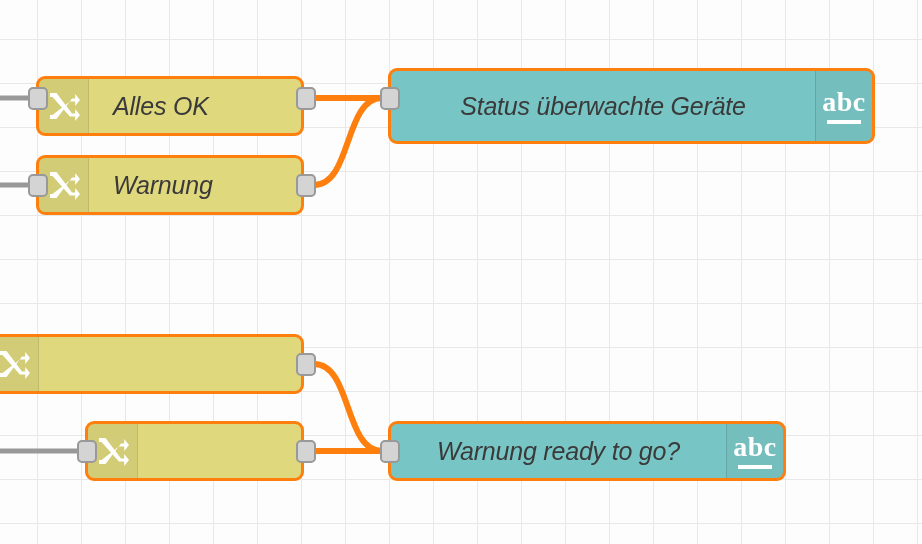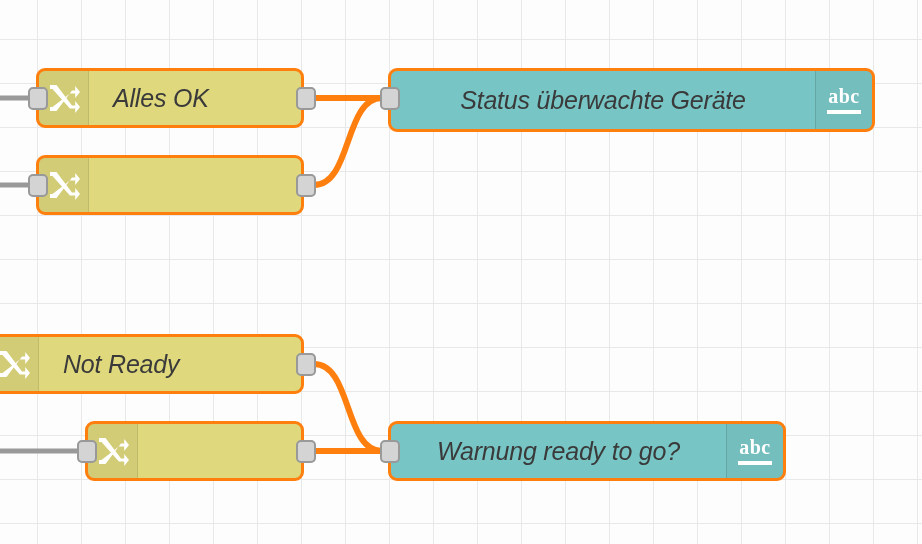--- a/index.html
+++ b/index.html
@@ -86,21 +86,21 @@
     border-left: 1px solid rgba(0, 0, 0, 0.13);
   }
   .abc-icon {
     display: flex;
     flex-direction: column;
     align-items: center;
     line-height: 1;
   }
   .abc-icon .abc-text {
     font-family: "Liberation Serif", serif;
-    font-size: 20px;
+    font-size: 28px;
     font-weight: 700;
     color: #ffffff;
     letter-spacing: 0.5px;
   }
   .abc-icon .abc-bar {
     margin-top: 4px;
     width: 34px;
     height: 4px;
     background: #ffffff;
   }
@@ -124,54 +124,54 @@
       <path d="M 314 98 C 340 98, 358 98, 382 98" fill="none" stroke="#ff7f0e" stroke-width="6" stroke-linecap="round"></path>
       <path d="M 314 185 C 352 185, 344 98, 382 98" fill="none" stroke="#ff7f0e" stroke-width="6" stroke-linecap="round"></path>
       <path d="M 314 364 C 352 364, 344 451, 382 451" fill="none" stroke="#ff7f0e" stroke-width="6" stroke-linecap="round"></path>
       <path d="M 314 451 C 340 451, 358 451, 382 451" fill="none" stroke="#ff7f0e" stroke-width="6" stroke-linecap="round"></path>
       <path d="M -10 98 L 28 98" fill="none" stroke="#999999" stroke-width="5" stroke-linecap="round"></path>
       <path d="M -10 185 L 28 185" fill="none" stroke="#999999" stroke-width="5" stroke-linecap="round"></path>
       <path d="M -10 451 L 77 451" fill="none" stroke="#999999" stroke-width="5" stroke-linecap="round"></path>
     </svg>
 
   <div id="nodes-layer">
-      <div class="node switch-node" style="left: 36px; top: 68px; width: 268px; height: 60px;">
+      <div class="node switch-node" style="left: 36px; top: 76px; width: 268px; height: 60px;">
         <div class="node-icon-box">
           <svg width="34" height="34" viewBox="0 0 34 34">
             <path d="M3 4 h6.5 L25 24.5 h3.2 V20 L33 26 l-4.8 6 v-4.5 h-5.3 L5.5 8 H3 Z" fill="#ffffff"></path>
             <path d="M3 30 h6.5 L25 9.5 h3.2 V5 L33 11 l-4.8 6 V12.5 h-5.3 L5.5 26 H3 Z" fill="#ffffff"></path>
           </svg>
         </div>
         <div class="node-label left">Alles OK</div>
       </div>
       <div class="node switch-node" style="left: 36px; top: 155px; width: 268px; height: 60px;">
         <div class="node-icon-box">
           <svg width="34" height="34" viewBox="0 0 34 34">
             <path d="M3 4 h6.5 L25 24.5 h3.2 V20 L33 26 l-4.8 6 v-4.5 h-5.3 L5.5 8 H3 Z" fill="#ffffff"></path>
             <path d="M3 30 h6.5 L25 9.5 h3.2 V5 L33 11 l-4.8 6 V12.5 h-5.3 L5.5 26 H3 Z" fill="#ffffff"></path>
           </svg>
         </div>
-      </div>
-      <div class="node change-node" style="left: 388px; top: 68px; width: 487px; height: 64px;">
+        <div class="node-label left">Warnung</div>
+      </div>
+      <div class="node change-node" style="left: 388px; top: 68px; width: 487px; height: 76px;">
         <div class="node-label center">Status überwachte Geräte</div>
         <div class="node-icon-right">
           <div class="abc-icon">
             <span class="abc-text">abc</span>
             <div class="abc-bar"></div>
           </div>
         </div>
       </div>
       <div class="node switch-node" style="left: -14px; top: 334px; width: 318px; height: 60px;">
         <div class="node-icon-box">
           <svg width="34" height="34" viewBox="0 0 34 34">
             <path d="M3 4 h6.5 L25 24.5 h3.2 V20 L33 26 l-4.8 6 v-4.5 h-5.3 L5.5 8 H3 Z" fill="#ffffff"></path>
             <path d="M3 30 h6.5 L25 9.5 h3.2 V5 L33 11 l-4.8 6 V12.5 h-5.3 L5.5 26 H3 Z" fill="#ffffff"></path>
           </svg>
         </div>
-        <div class="node-label left">Not Ready</div>
       </div>
       <div class="node switch-node" style="left: 85px; top: 421px; width: 219px; height: 60px;">
         <div class="node-icon-box">
           <svg width="34" height="34" viewBox="0 0 34 34">
             <path d="M3 4 h6.5 L25 24.5 h3.2 V20 L33 26 l-4.8 6 v-4.5 h-5.3 L5.5 8 H3 Z" fill="#ffffff"></path>
             <path d="M3 30 h6.5 L25 9.5 h3.2 V5 L33 11 l-4.8 6 V12.5 h-5.3 L5.5 26 H3 Z" fill="#ffffff"></path>
           </svg>
         </div>
       </div>
       <div class="node change-node" style="left: 388px; top: 421px; width: 398px; height: 60px;">

